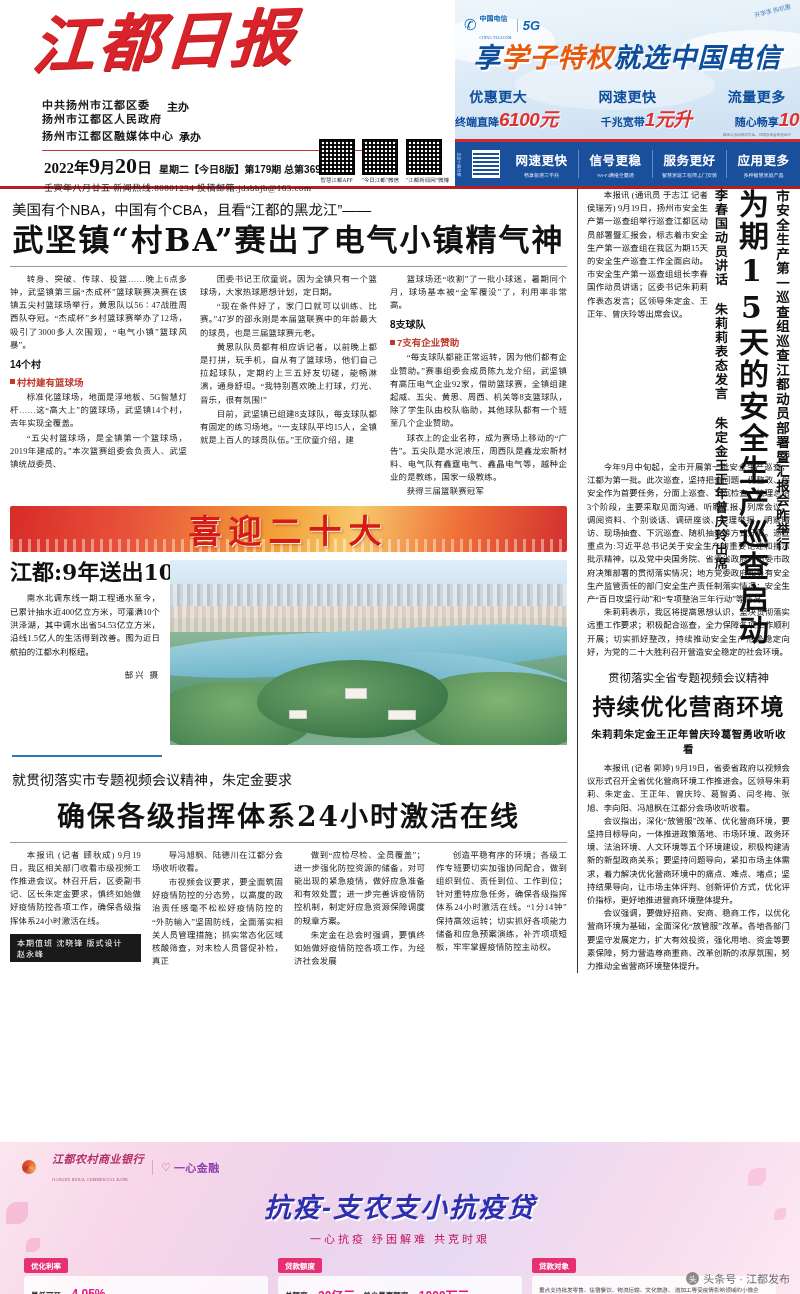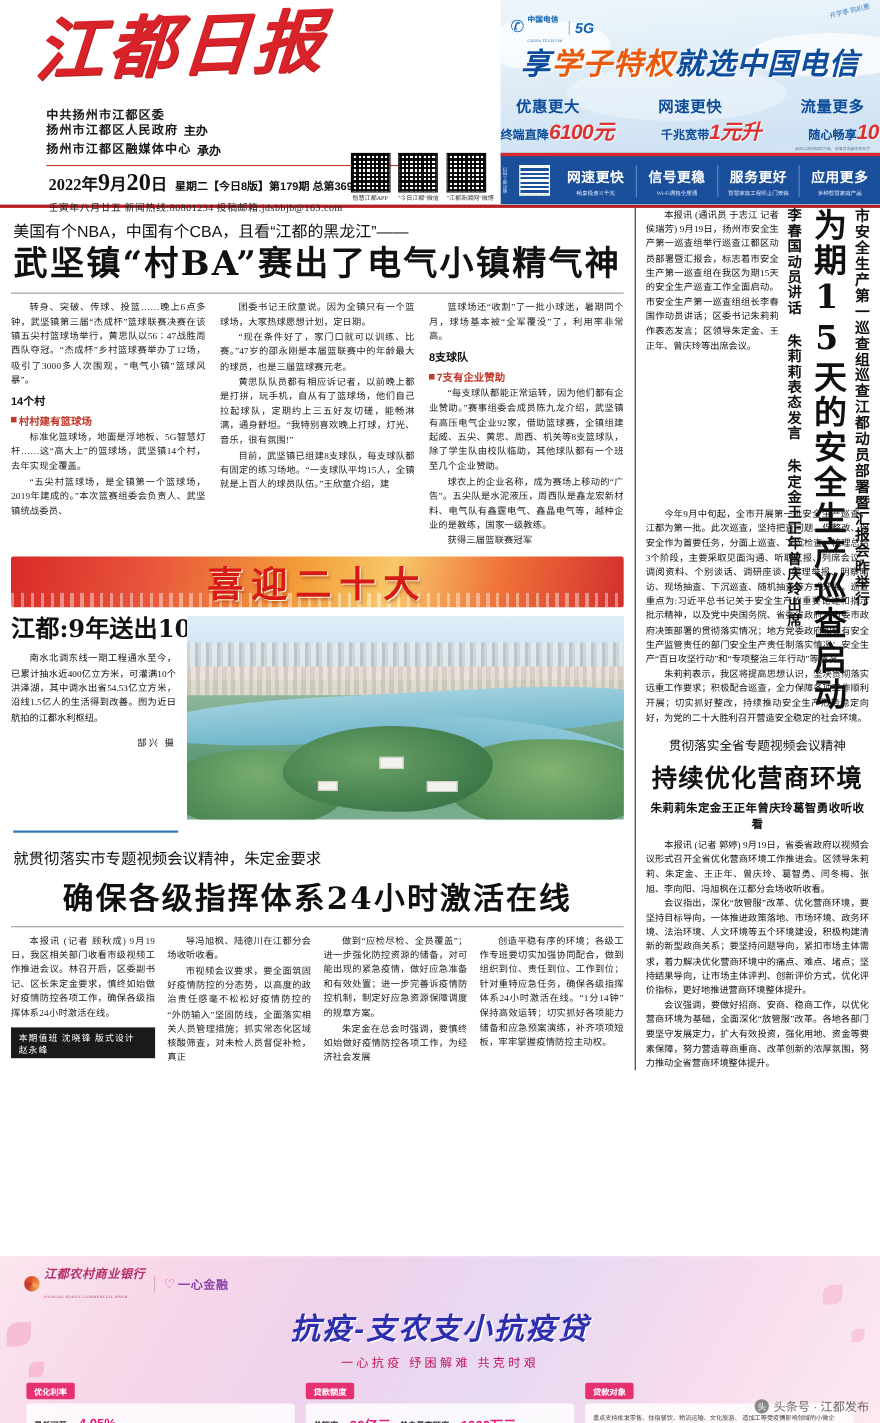--- a/index.html
+++ b/index.html
@@ -25,21 +25,21 @@
     font-weight:700;
     letter-spacing:4px;
     font-style:italic;
     transform:skewX(-6deg) rotate(-2deg);
     transform-origin:left bottom;
     position:absolute;left:16px;top:12px;
     text-shadow:1px 1px 0 #b71c1c;
     white-space:nowrap;
   }
   .org-block{position:relative;margin-top:2px;margin-left:28px;}
-  .org-rows{display:flex;align-items:flex-end;}
+  .org-rows{display:flex;align-items:flex-start;}
   .org-two{font-size:11px;font-weight:700;line-height:14px;letter-spacing:1px;
     font-family:"Liberation Sans",sans-serif;color:#1a1a1a;}
   .org-role{font-size:11px;font-weight:700;margin-left:5px;
     font-family:Liberation Sans, sans-serif;}
   .org-row2{display:flex;align-items:center;margin-top:2px;}
   .hrule{border:0;border-top:1px solid #c0392b;margin:6px 0 4px 0;width:352px;}
   .dateline{display:flex;align-items:baseline;white-space:nowrap;margin-left:2px;}
   .dl-y{font-size:15px;font-weight:700;font-family:"Liberation Serif",serif;}
   .dl-big{font-size:22px;font-weight:700;font-family:"Liberation Serif",serif;line-height:1;}
   .dl-small{font-size:10px;margin-left:7px;font-family:"Liberation Sans",sans-serif;font-weight:700;}
@@ -172,21 +172,21 @@
   .rt-kicker{font-size:11.5px;text-align:center;margin:10px 0 2px;font-family:"Liberation Sans",sans-serif;}
   .rt-title{font-size:23px;font-weight:700;text-align:center;letter-spacing:1px;
     font-family:"DejaVu Serif",serif;margin:3px 0 4px;}
   .rt-sub{font-size:10.5px;font-weight:700;text-align:center;margin-bottom:6px;
     font-family:"Liberation Sans",sans-serif;letter-spacing:.3px;}
 
   
   .bank{position:absolute;left:0;bottom:0;width:800px;height:152px;overflow:hidden;
     background:linear-gradient(120deg,#fbe6ef 0%,#f7d7e8 18%,#efd3ec 38%,#e8d9f3 58%,#f6dced 78%,#fde9f2 100%);}
   .bank-top{display:flex;align-items:center;padding:7px 0 0 22px;gap:8px;}
-  .bk-logo{display:flex;align-items:center;gap:4px;}
+  .bk-logo{display:flex;align-items:center;gap:16px;}
   .bk-ball{width:14px;height:14px;border-radius:50%;
     background:conic-gradient(#e4572e,#f2a65a,#c0392b,#e4572e);}
   .bk-name{font-size:11px;font-weight:700;color:#b5306a;font-style:italic;letter-spacing:.5px;
     font-family:"DejaVu Serif",serif;}
   .bk-en{font-size:3.6px;color:#b5306a;letter-spacing:.4px;}
   .bk-sep{width:1px;height:15px;background:#d9a8c4;}
   .bk-fin{display:flex;align-items:center;gap:3px;}
   .bk-heart{color:#e0409b;font-size:11px;}
   .bk-fintxt{font-size:11px;font-weight:700;color:#8e44ad;letter-spacing:.5px;
     font-family:"Liberation Sans",sans-serif;}

